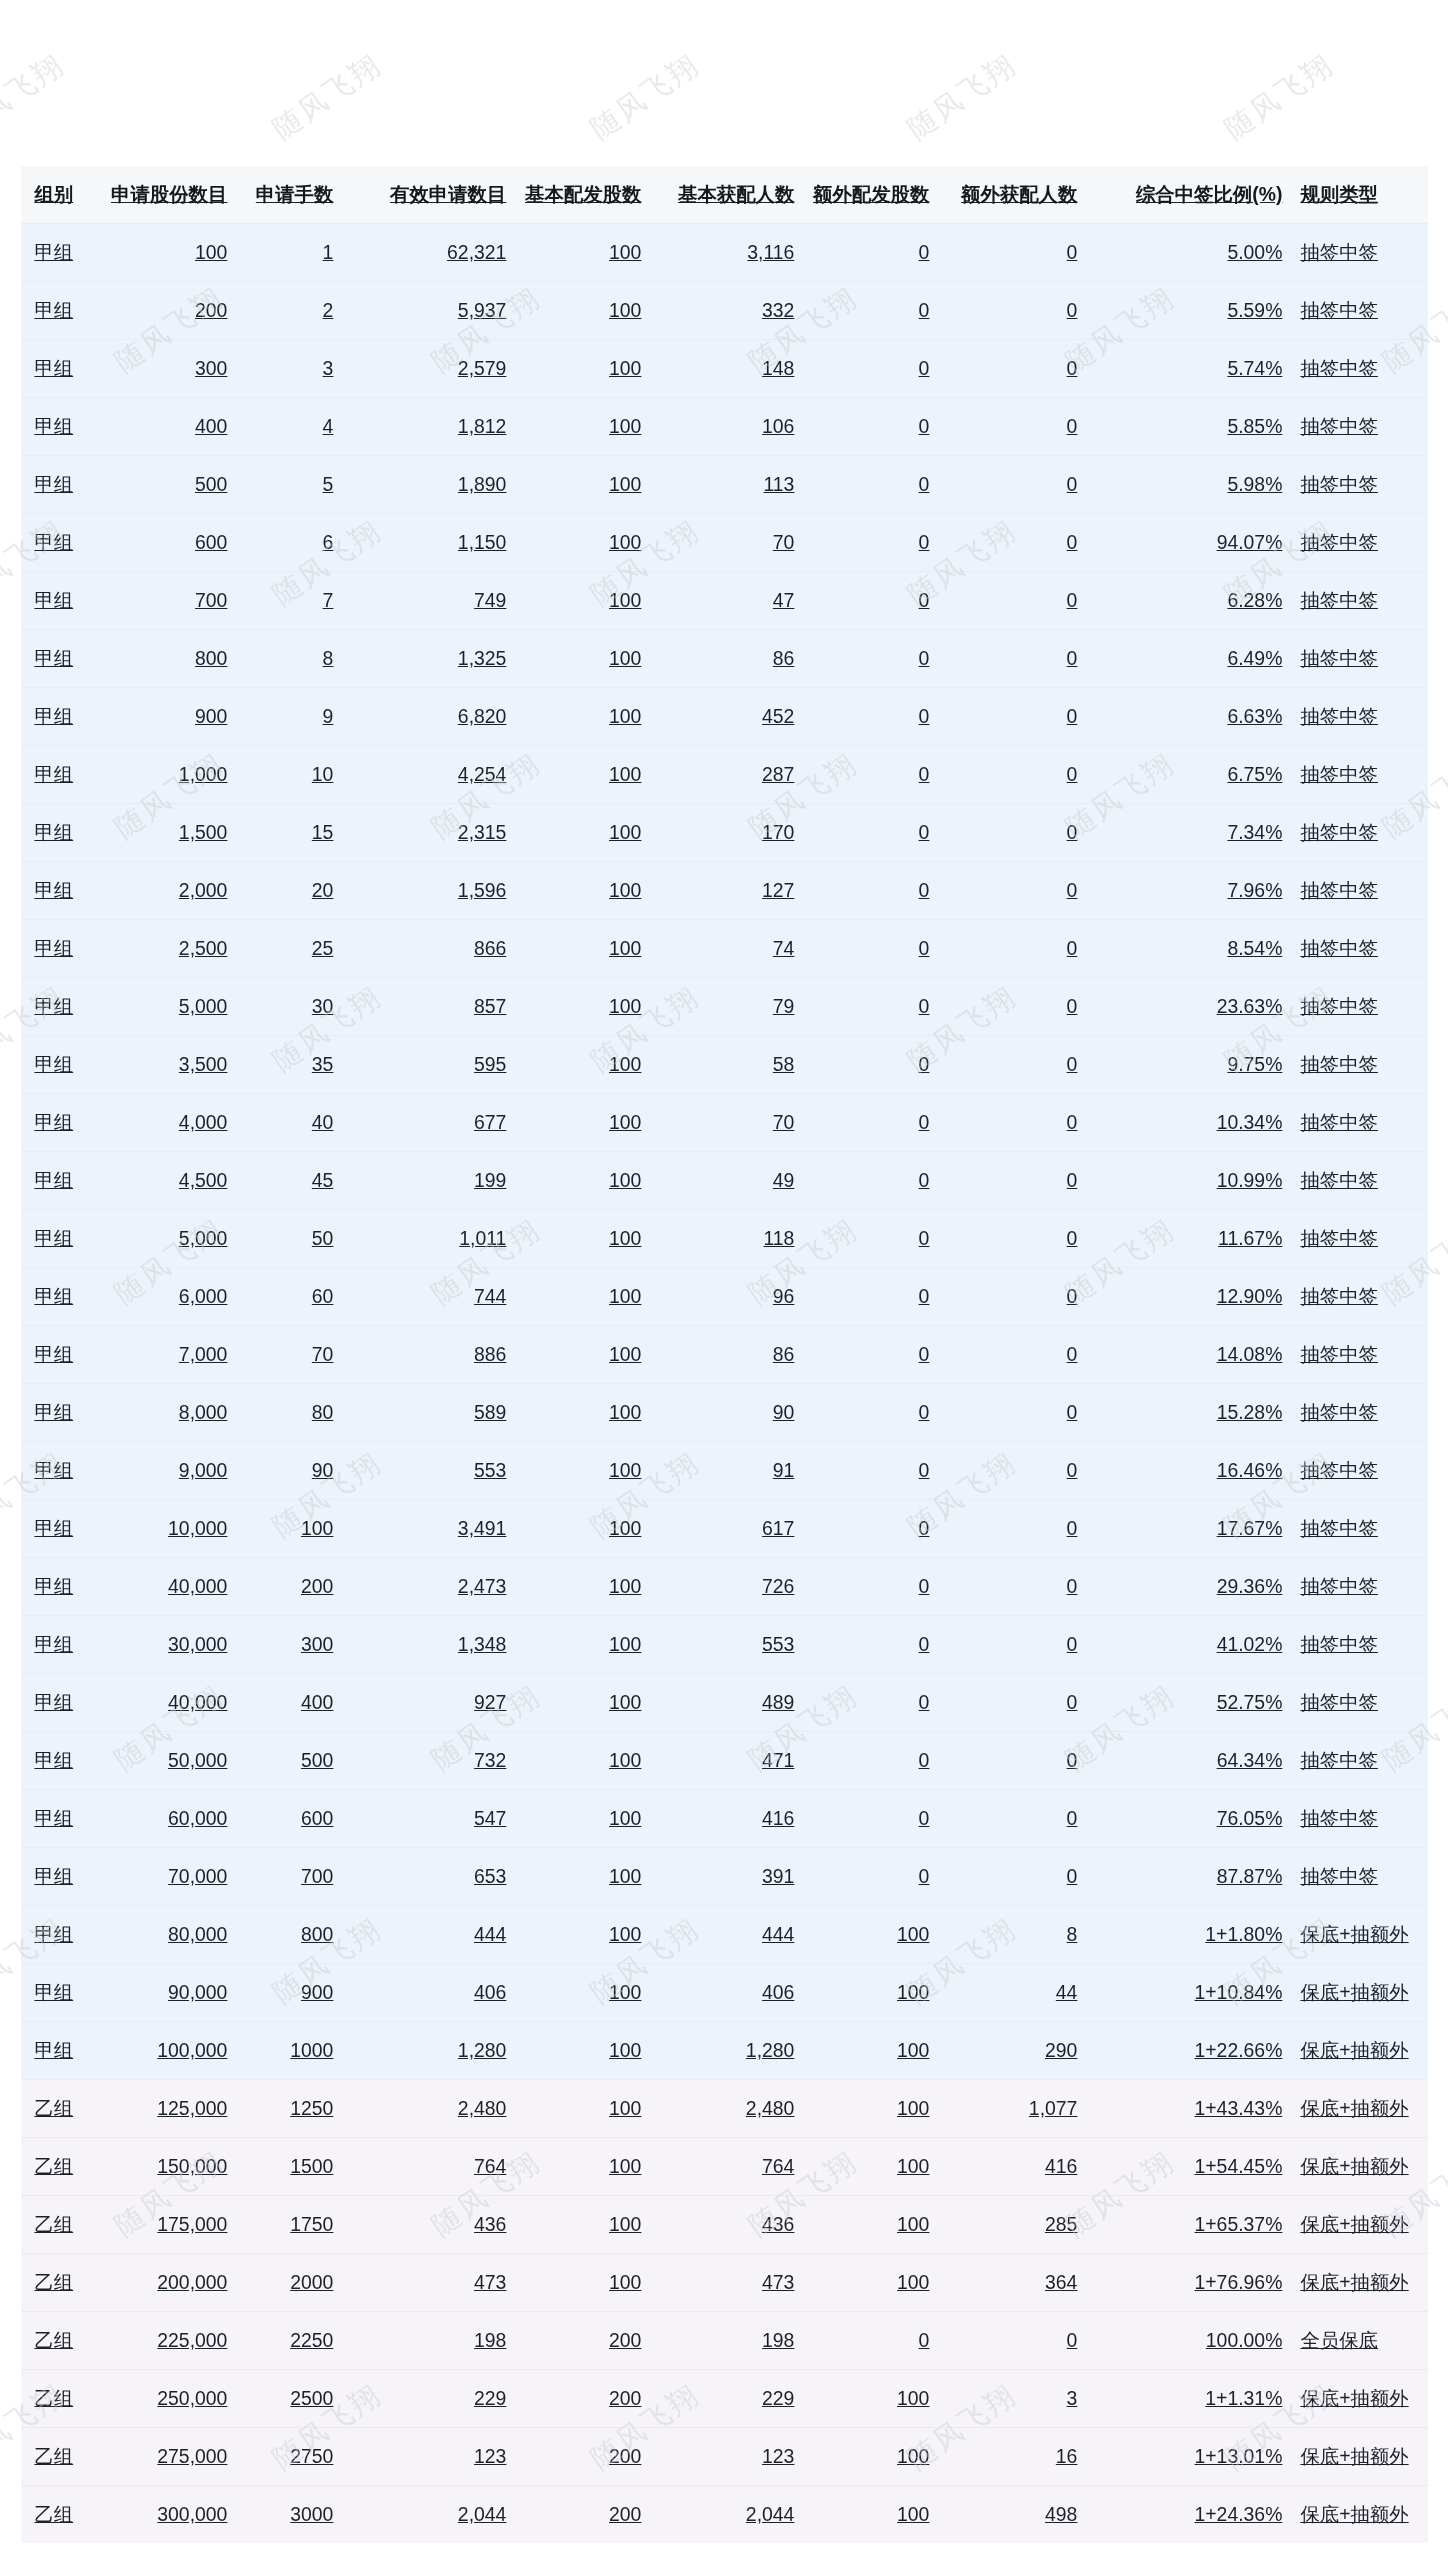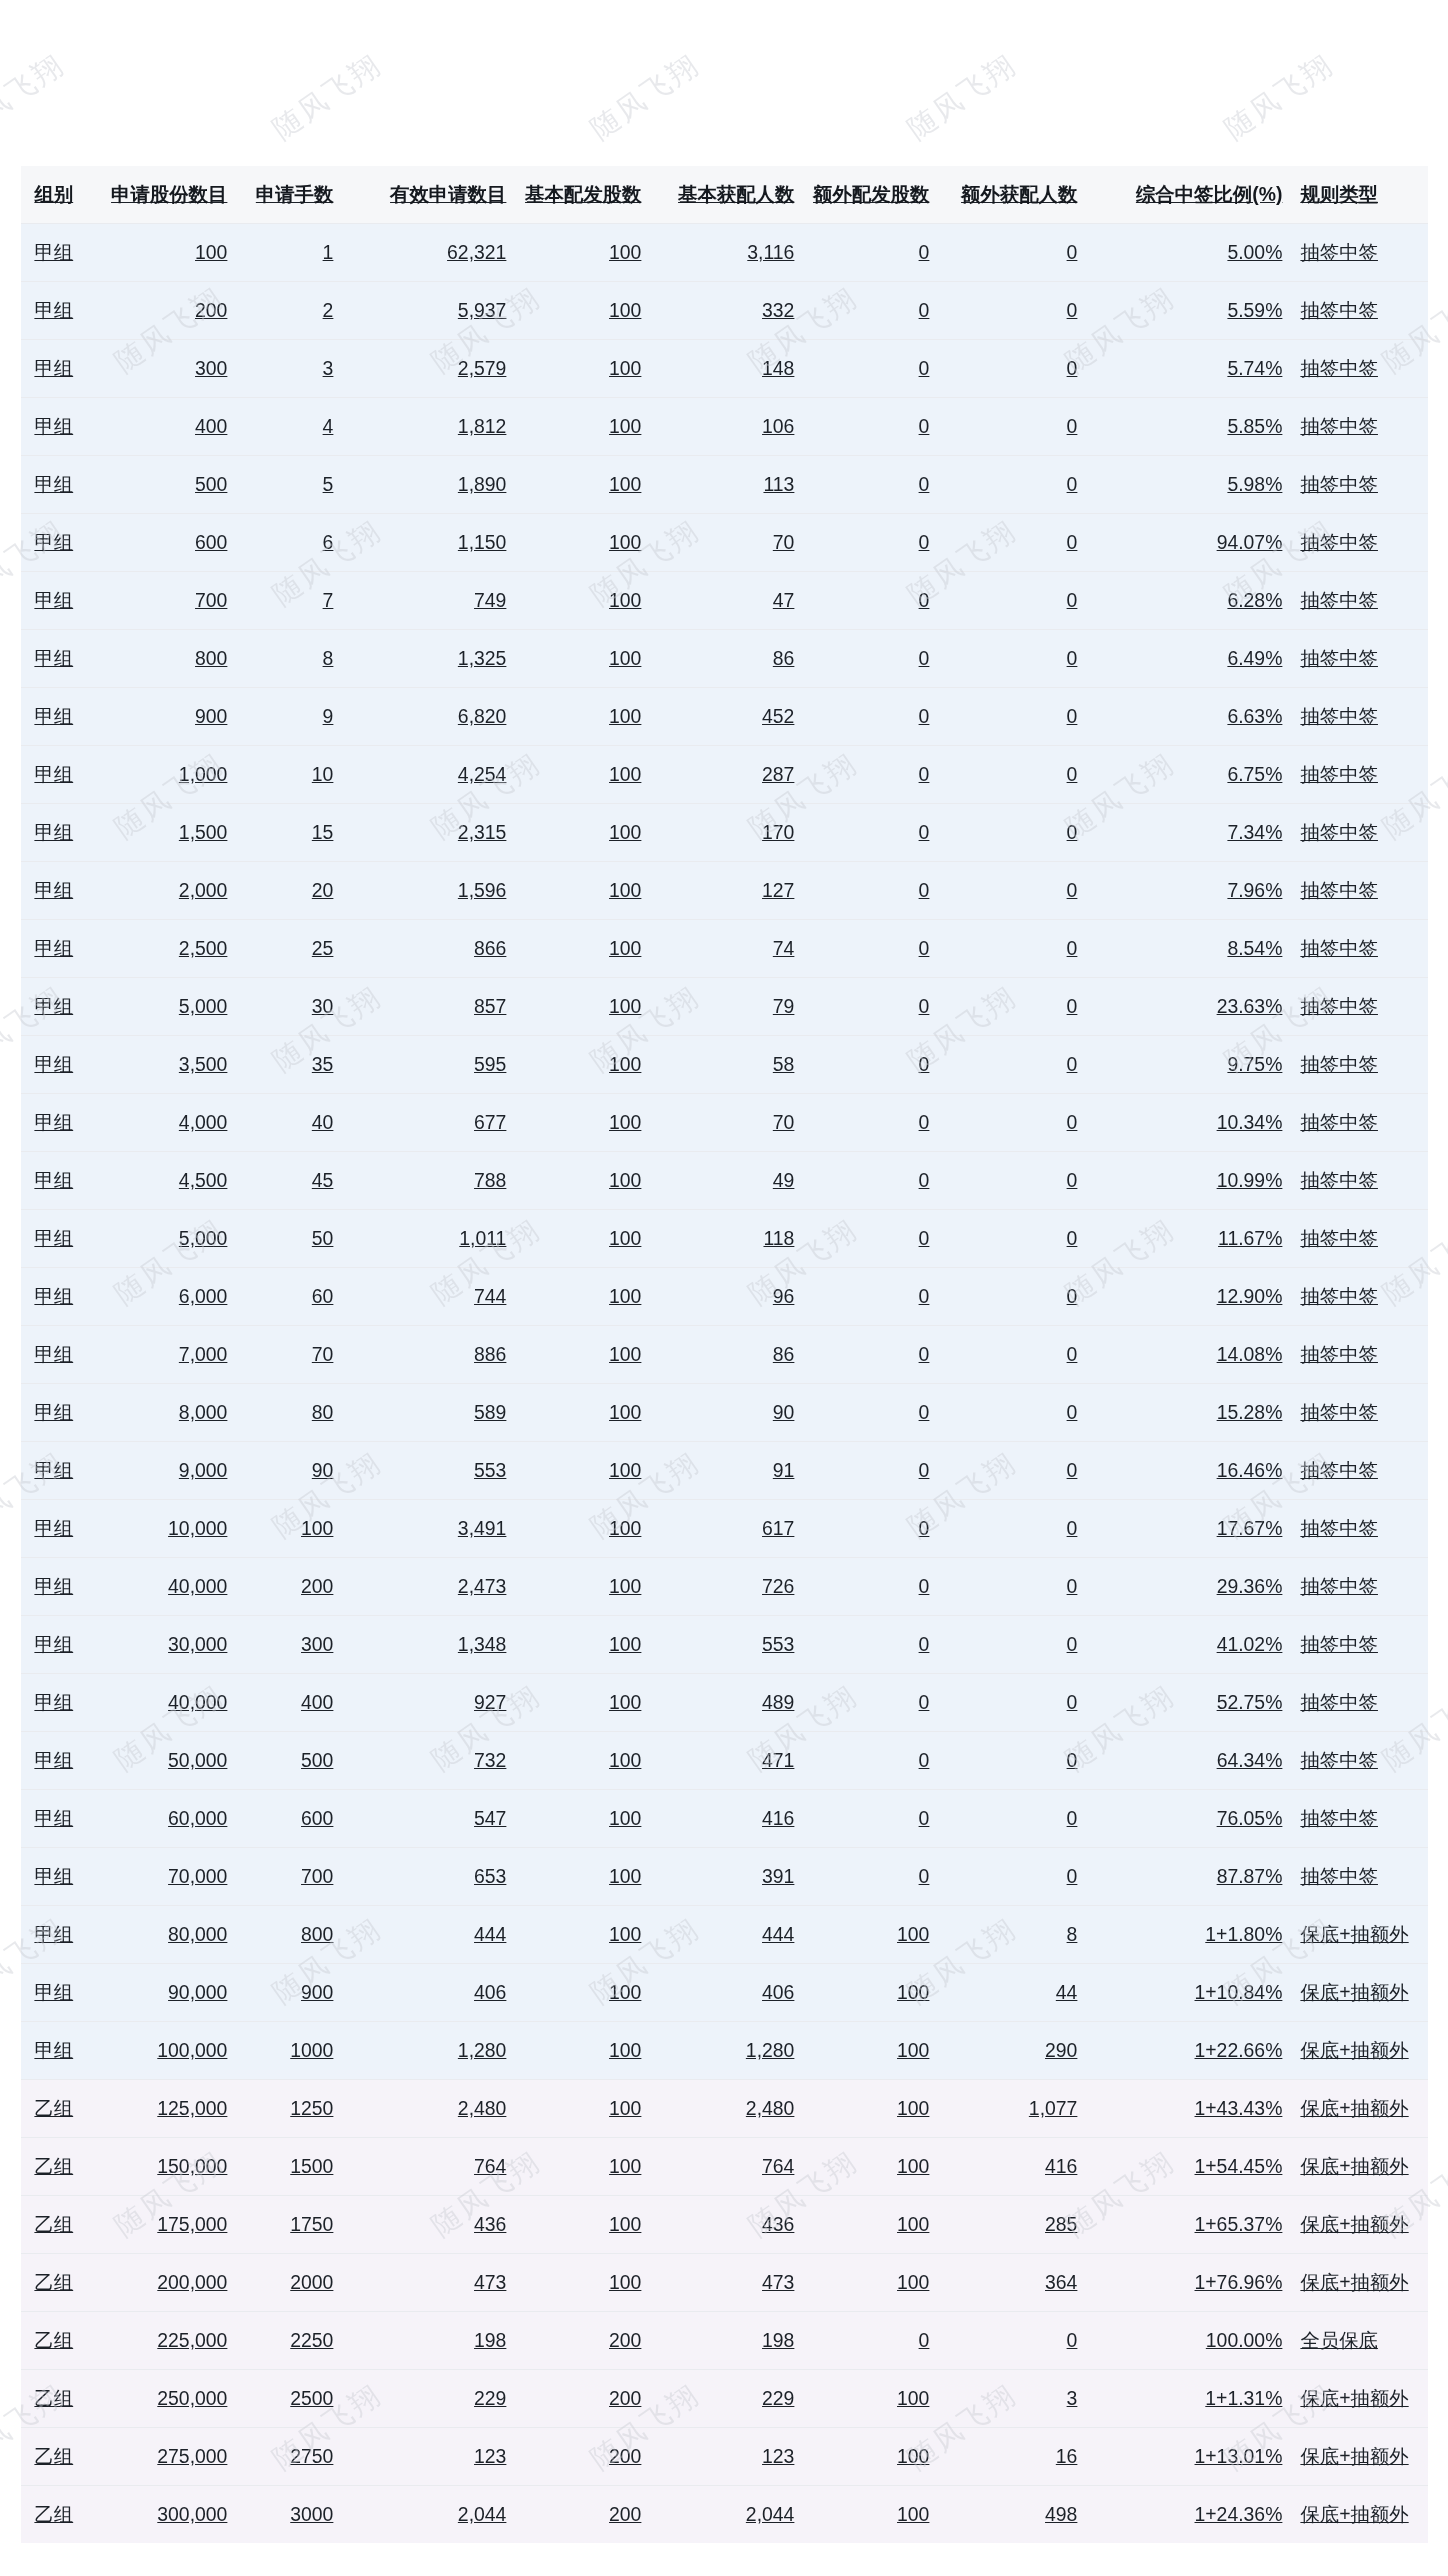--- a/index.html
+++ b/index.html
@@ -355,21 +355,21 @@
           <td>70</td>
           <td>0</td>
           <td>0</td>
           <td>10.34%</td>
           <td>抽签中签</td>
         </tr>
         <tr class="tier-A">
           <td>甲组</td>
           <td>4,500</td>
           <td>45</td>
-          <td>788</td>
+          <td>199</td>
           <td>100</td>
           <td>49</td>
           <td>0</td>
           <td>0</td>
           <td>10.99%</td>
           <td>抽签中签</td>
         </tr>
         <tr class="tier-A">
           <td>甲组</td>
           <td>5,000</td>

